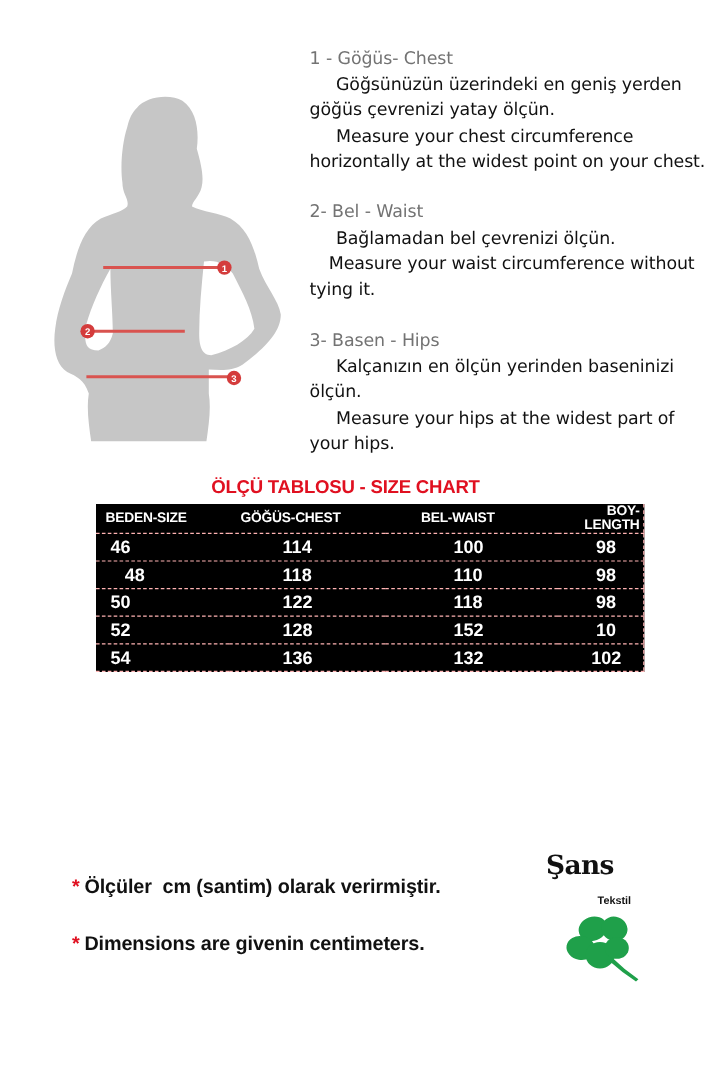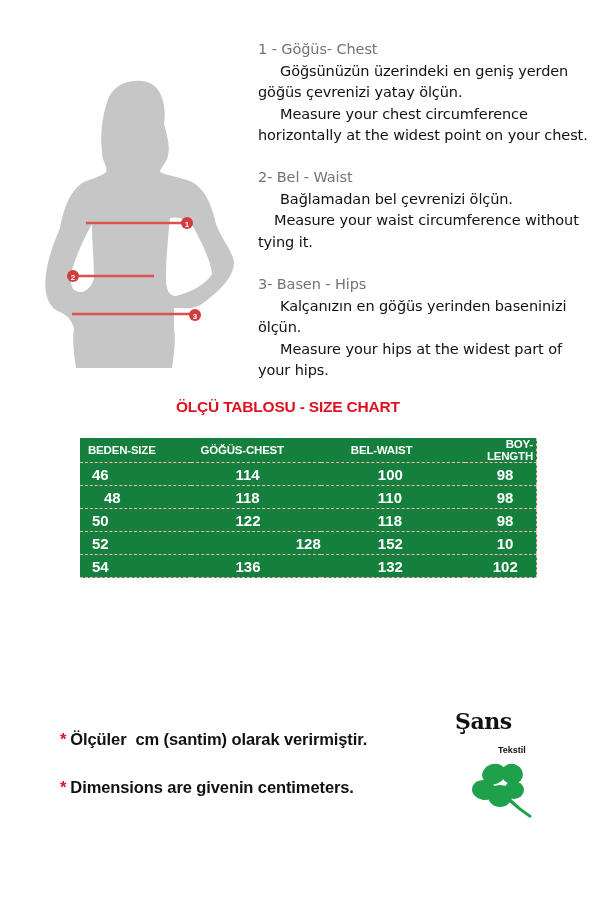--- a/index.html
+++ b/index.html
@@ -7,21 +7,21 @@
     width: 600px; height: 900px; background: #ffffff; position: relative; overflow: hidden;
     font-family: "DejaVu Sans", "Liberation Sans", sans-serif;
   }
   .abs { position: absolute; }
   .silhouette { left: 40px; left: 42px; top: 78px; width: 200px; height: 290px; }
   .instr { left: 258px; width: 335px; font-family: "DejaVu Sans", sans-serif; font-size: 14.5px; line-height: 21.5px; color: #111; letter-spacing: -0.1px; }
   .instr .h { color: #737373; }
   .instr .ind { padding-left: 22px; }
   .instr .ind2 { padding-left: 16px; }
   .chart-title { left: 176px; top: 398px; font-family: "Liberation Sans", sans-serif; font-weight: bold; font-size: 15.5px; color: #e01020; letter-spacing: -0.2px; }
-  .size-table { left: 80px; top: 420px; width: 457px; border-collapse: collapse; background: #15803d; color: #fff; font-family: "Liberation Sans", sans-serif; font-weight: bold; margin-top: 18px; }
+  .size-table { left: 80px; top: 420px; width: 457px; border-collapse: collapse; background: #000000; color: #fff; font-family: "Liberation Sans", sans-serif; font-weight: bold; }
   .size-table td, .size-table th { height: 22px; padding: 0; border-bottom: 1px dashed #ffb3b3; }
   .size-table th { font-size: 11.5px; text-align: left; letter-spacing: -0.2px; }
   .size-table td { font-size: 15px; }
   .size-table tr:last-child td { border-bottom: 1px dashed #ffb3b3; }
   .size-table { border-right: 1px dashed #ffb3b3; }
   .c1 { width: 118px; } .c2 { width: 136px; } .c3 { width: 130px; } .c4 { width: 73px; }
   .notes { left: 60px; font-family: "Liberation Sans", sans-serif; font-weight: bold; font-size: 16.5px; color: #111; letter-spacing: -0.1px; }
   .notes .star { color: #e01020; margin-right: 4px; }
   .logo-text { left: 455px; top: 708px; font-family: "DejaVu Serif", serif; font-weight: bold; font-size: 22px; color: #111; letter-spacing: -0.5px; }
   .logo-sub { left: 498px; top: 745px; font-family: "Liberation Sans", sans-serif; font-weight: bold; font-size: 9px; color: #111; }
@@ -59,21 +59,21 @@
 
 <div class="abs instr" style="top:167px;">
   <div class="h">2- Bel - Waist</div>
   <div class="ind">Bağlamadan bel çevrenizi ölçün.</div>
   <div class="ind2">Measure your waist circumference without</div>
   <div>tying it.</div>
 </div>
 
 <div class="abs instr" style="top:274px;">
   <div class="h">3- Basen - Hips</div>
-  <div class="ind">Kalçanızın en göğüs yerinden baseninizi</div>
+  <div class="ind">Kalçanızın en ölçün yerinden baseninizi</div>
   <div>ölçün.</div>
   <div class="ind">Measure your hips at the widest part of</div>
   <div>your hips.</div>
 </div>
 
 <div class="abs chart-title">ÖLÇÜ TABLOSU - SIZE CHART</div>
 
 <table class="abs size-table">
   <tbody>
       <tr>
@@ -95,21 +95,21 @@
     <td style="padding-left:32px;">98</td>
   </tr>
   <tr>
     <td style="padding-left:12px;">50</td>
     <td style="padding-left:45px;">122</td>
     <td style="padding-left:57px;">118</td>
     <td style="padding-left:32px;">98</td>
   </tr>
   <tr>
     <td style="padding-left:12px;">52</td>
-    <td style="padding-left:45px;text-align:right;">128</td>
+    <td style="padding-left:45px;">128</td>
     <td style="padding-left:57px;">152</td>
     <td style="padding-left:32px;">10</td>
   </tr>
   <tr>
     <td style="padding-left:12px;">54</td>
     <td style="padding-left:45px;">136</td>
     <td style="padding-left:57px;">132</td>
     <td style="padding-left:28px;">102</td>
   </tr>
 </tbody>

